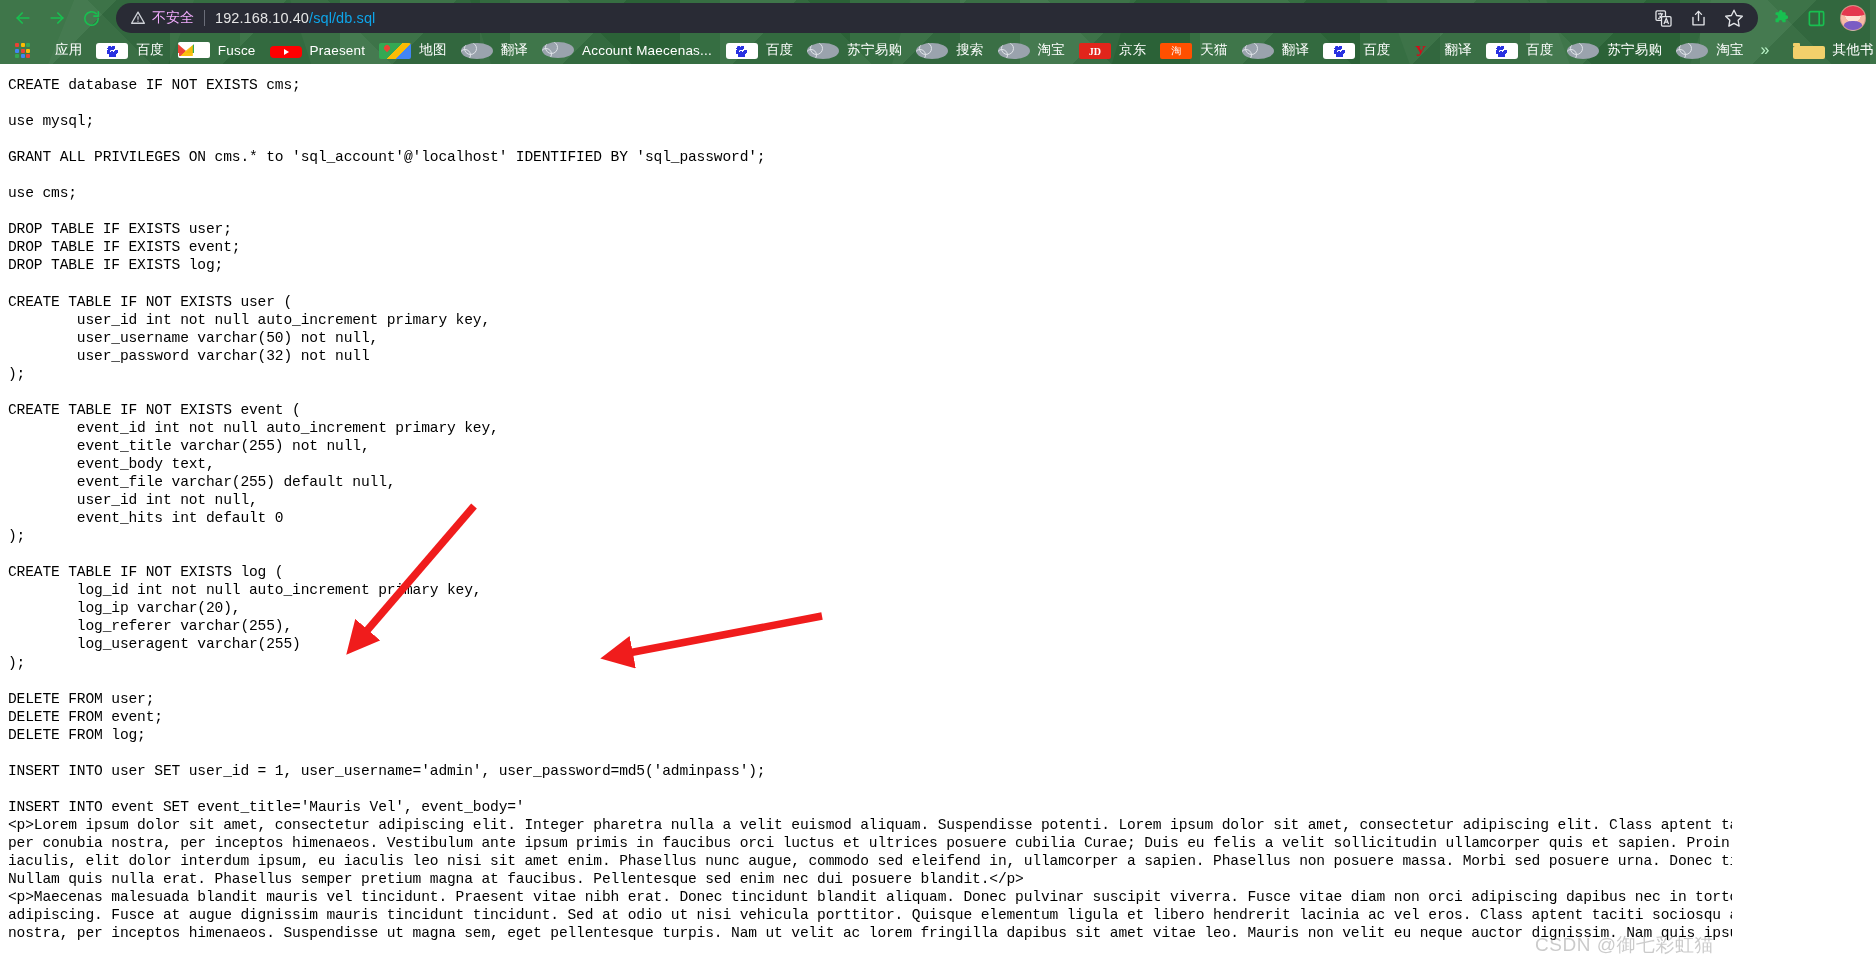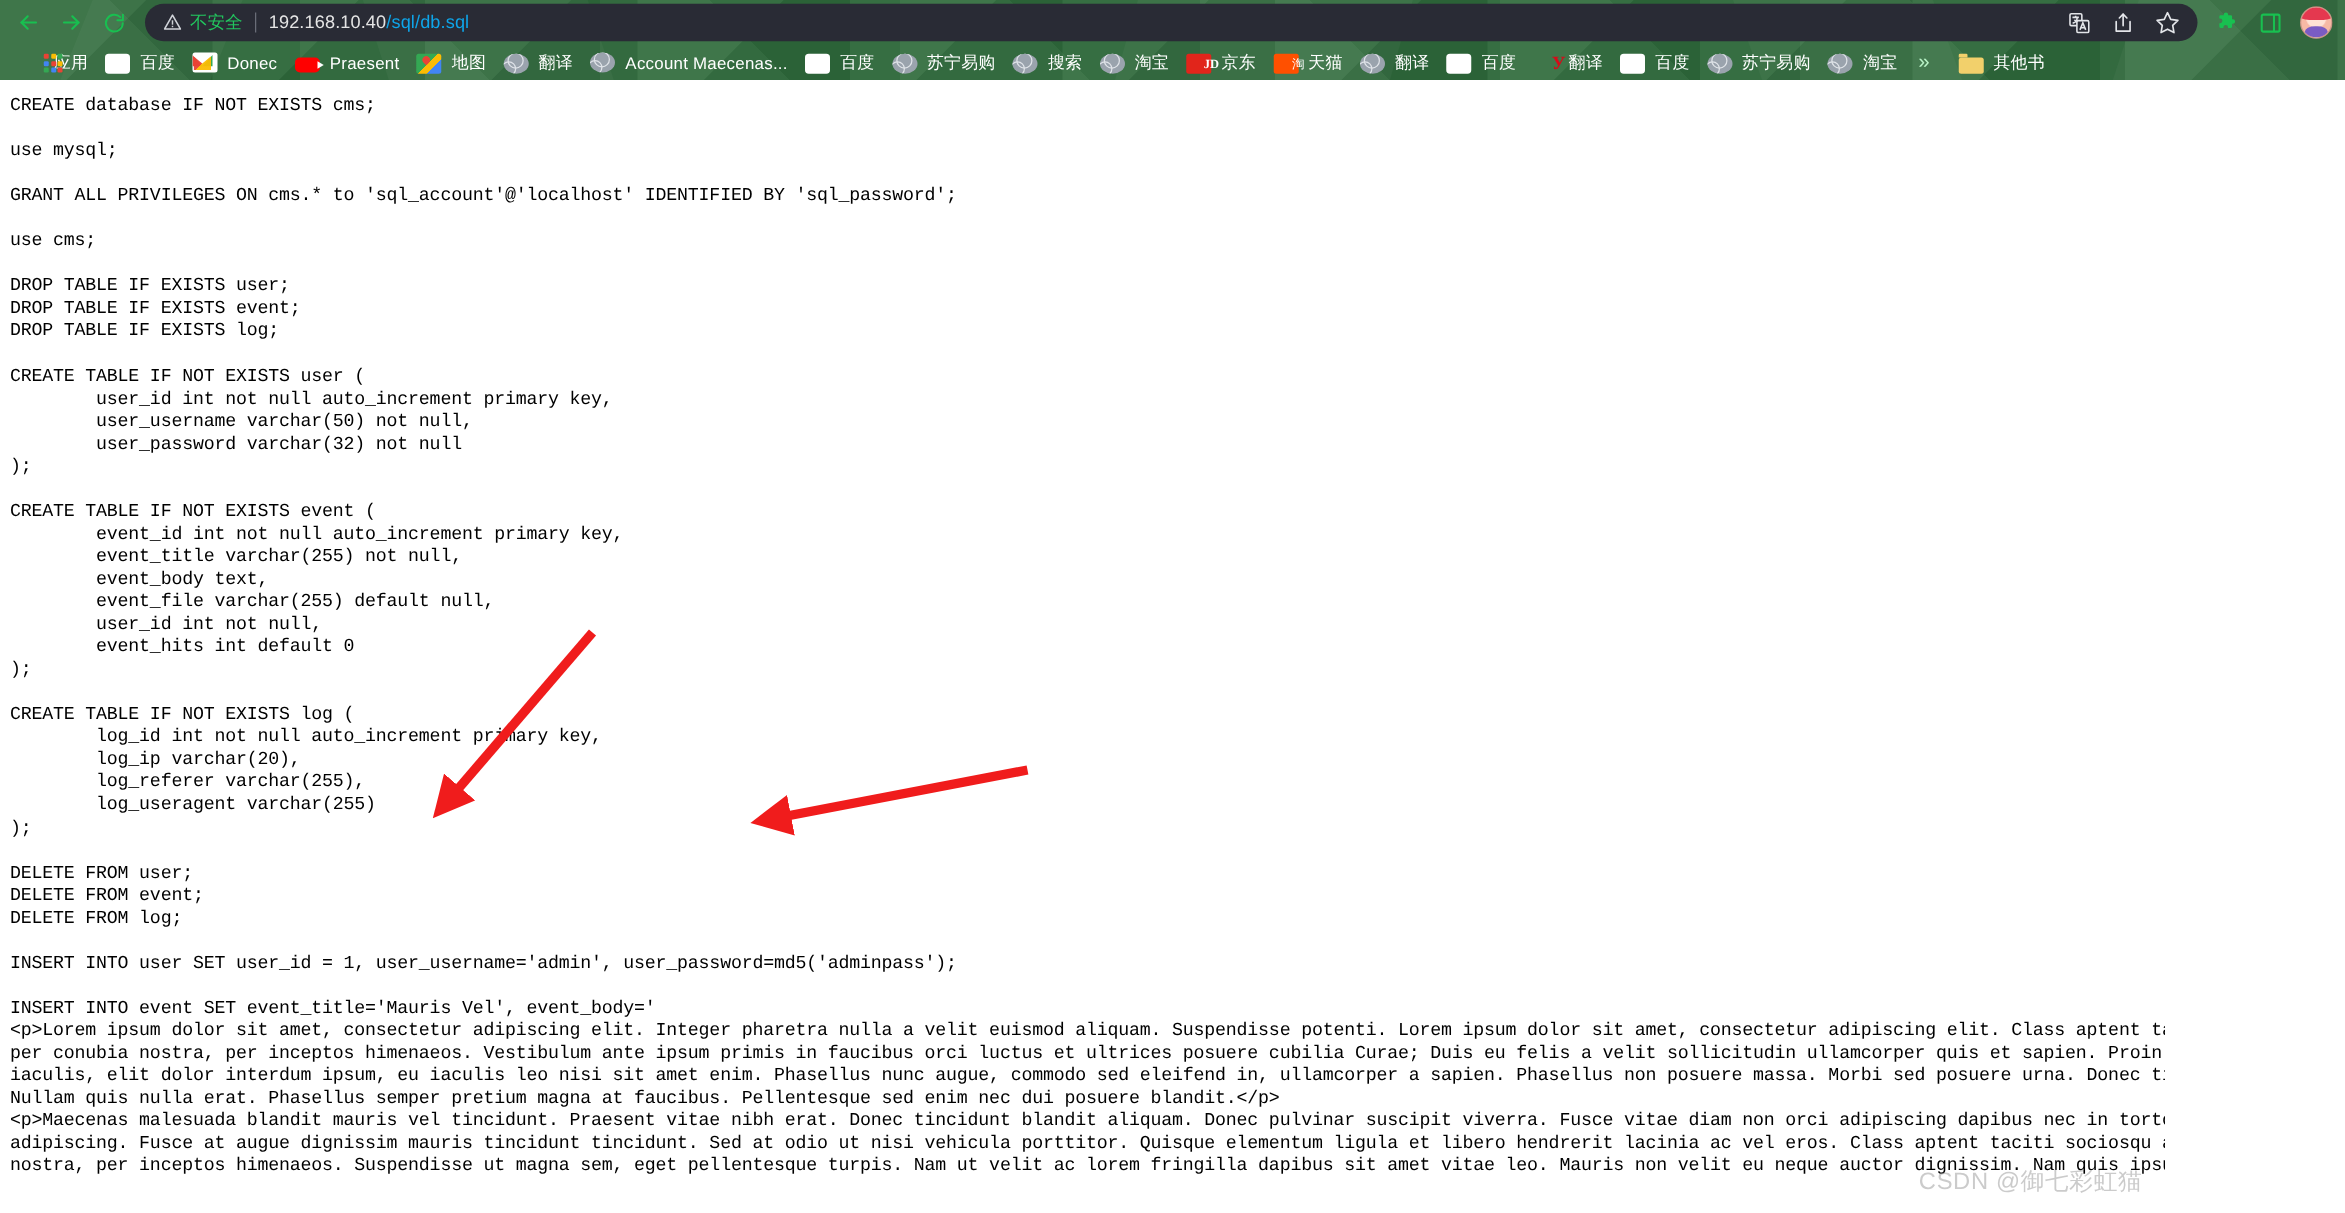--- a/index.html
+++ b/index.html
@@ -60,21 +60,21 @@
     min-width: 0;
     position: relative;
   }
   .omni-warn-icon {
     width: 14px; height: 14px;
     margin-right: 7px;
     flex: 0 0 auto;
     display: flex; align-items: center; justify-content: center;
   }
   .omni-warn-text {
-    color: #22c55e;
+    color: #f0abfc;
     font-size: 14px;
     white-space: nowrap;
     flex: 0 0 auto;
   }
   .omni-sep {
     width: 1px; height: 16px;
     background: #6a6d78;
     margin: 0 10px;
     flex: 0 0 auto;
   }
@@ -140,21 +140,21 @@
     padding: 2px 7px;
     border-radius: 4px;
     white-space: nowrap;
     flex: 0 0 auto;
   }
   .bm-label {
     color: #ffffff;
     font-size: 13.5px;
     letter-spacing: 0.2px;
   }
-  .bm-ico { width: 16px; height: 16px; flex: 0 0 auto; position: relative; padding-left: 20px; }
+  .bm-ico { width: 32px; height: 16px; flex: 0 0 auto; position: relative; }
 
   
   .ico-apps {
     display: grid;
     grid-template-columns: repeat(3, 4px);
     grid-template-rows: repeat(3, 4px);
     gap: 1.5px;
   }
   .ico-apps i { display:block; width:4px; height:4px; border-radius:1px; }
   .ico-baidu {
@@ -399,21 +399,21 @@
 
     <div class="bm">
       <span class="bm-ico ico-baidu">
           <span></span>
         </span>
       <span class="bm-label">百度</span>
     </div>
 
     <div class="bm">
       <span class="bm-ico ico-gmail"></span>
-      <span class="bm-label">Donec</span>
+      <span class="bm-label">Fusce</span>
     </div>
 
     <div class="bm">
       <span class="bm-ico ico-youtube"></span>
       <span class="bm-label">Praesent</span>
     </div>
 
     <div class="bm">
       <span class="bm-ico ico-maps"></span>
       <span class="bm-label">地图</span>

